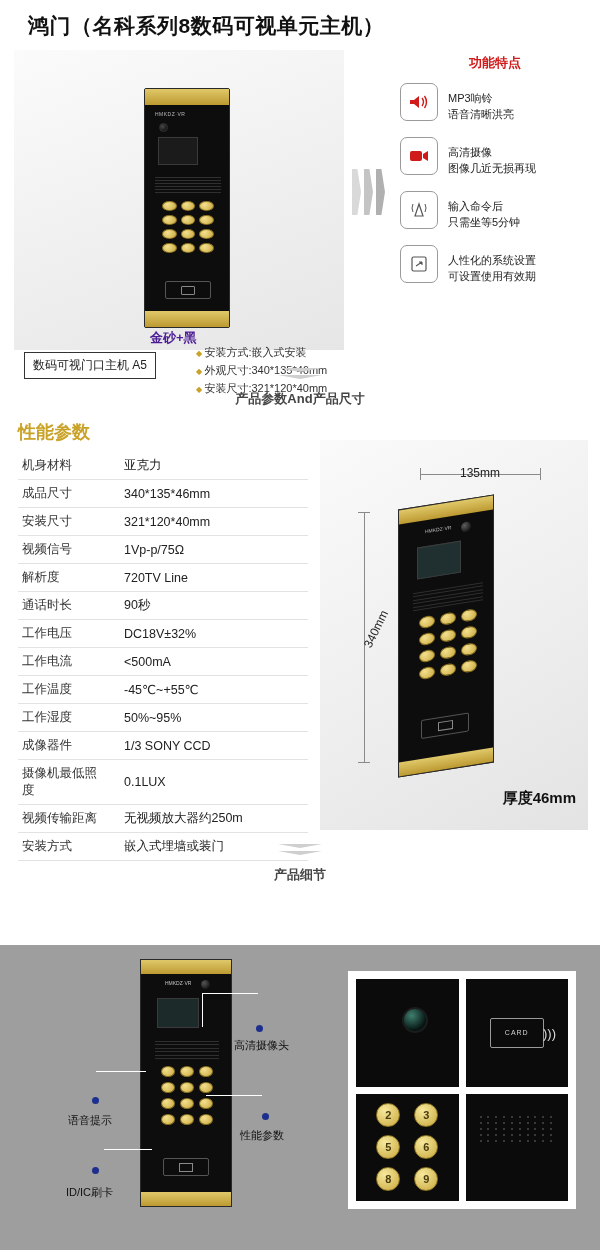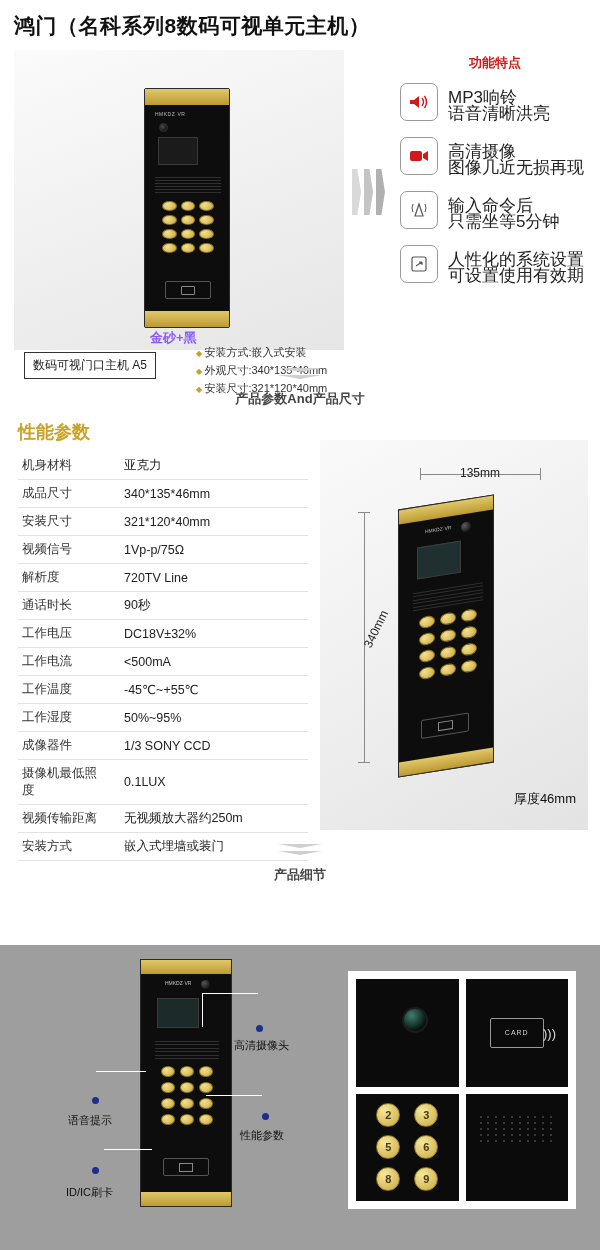--- a/index.html
+++ b/index.html
@@ -9,21 +9,21 @@
     height: 1250px;
     background: #ffffff;
     font-family: "Liberation Sans", "DejaVu Sans", sans-serif;
     color: #222;
     position: relative;
     overflow: hidden;
   }
 
   
   .header {
-    padding: 12px 14px 4px 14px;
+    padding: 12px 14px 4px 28px;
   }
   .header-title {
     font-size: 21px;
     font-weight: bold;
     color: #111;
     letter-spacing: 0.5px;
   }
 
   
   .top-section {
@@ -123,21 +123,21 @@
     width: 14px; height: 9px;
     border: 1px solid #888;
     border-radius: 1px;
   }
   .color-label {
     position: absolute;
     left: 150px;
     top: 285px;
     font-size: 13px;
     font-weight: bold;
-    color: #8b5cf6;
+    color: #4c1d95;
   }
   .badge-model {
     position: absolute;
     left: 24px;
     top: 308px;
     border: 1px solid #333;
     padding: 4px 8px;
     font-size: 12px;
     background: #fff;
     white-space: nowrap;
@@ -199,21 +199,21 @@
     border: 1px solid #9a9a9a;
     border-radius: 7px;
     flex: 0 0 38px;
     display: flex;
     align-items: center;
     justify-content: center;
     margin-right: 10px;
     background: #fff;
   }
   .feature-text {
-    font-size: 17px;
+    font-size: 11px;
     line-height: 16px;
     color: #222;
     margin-top: 8px;
   }
 
   
   .divider {
     text-align: center;
     margin-top: 4px;
   }
@@ -323,21 +323,21 @@
     position: absolute; left: 140px; top: 26px;
     font-size: 12px; color: #222;
   }
   .dim-label-h {
     position: absolute; left: 36px; top: 182px;
     font-size: 12px; color: #222;
     transform: rotate(-64deg);
   }
   .dim-label-t {
     position: absolute; right: 12px; bottom: 22px;
-    font-size: 13px; font-weight: normal; color: #111; margin-left: 48px;
+    font-size: 15px; font-weight: bold; color: #111; margin-left: 48px;
   }
   .dim-line {
     position: absolute;
     background: #8a8a8a;
   }
 
   
   .detail-section {
     position: absolute;
     left: 0;

